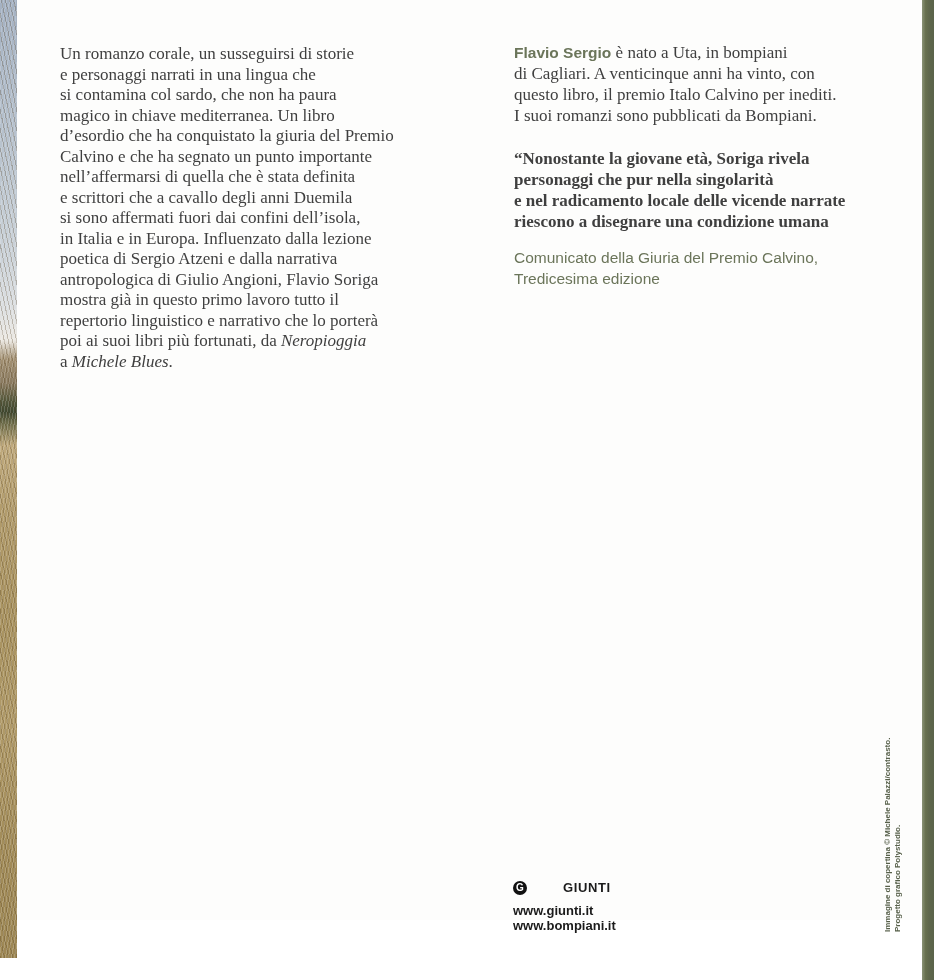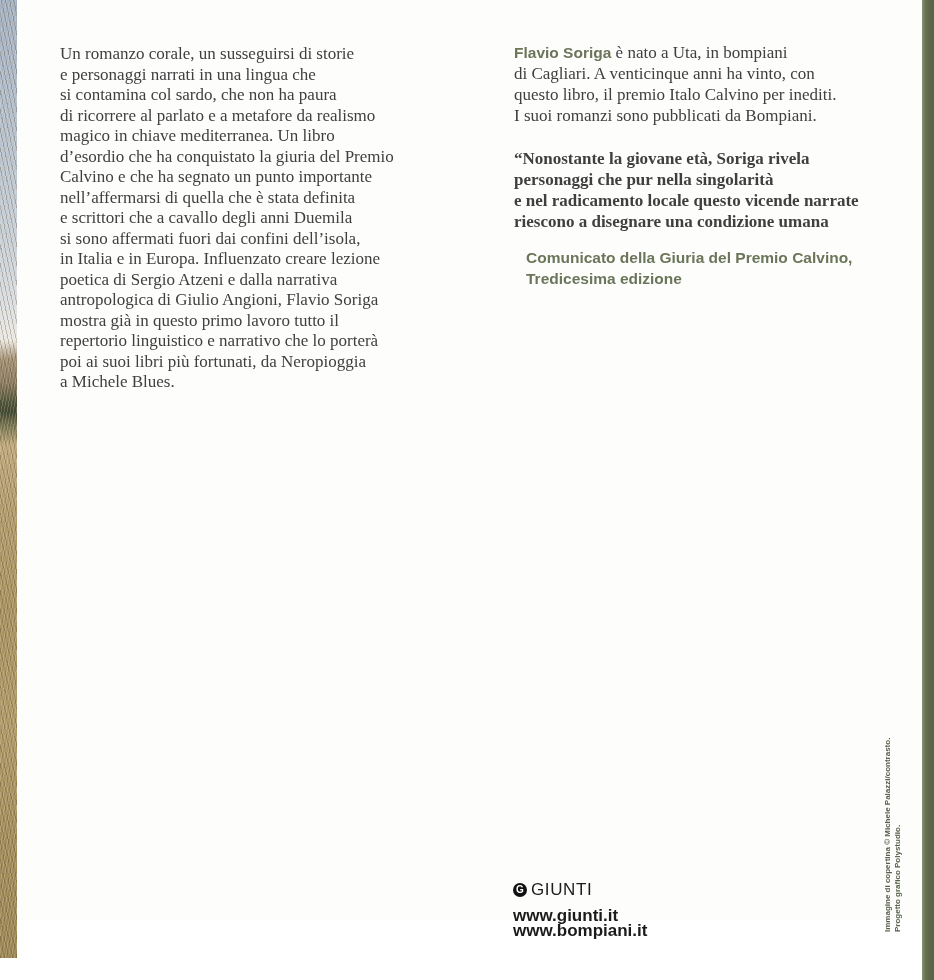--- a/index.html
+++ b/index.html
@@ -20,83 +20,82 @@
 
   
   .accent-bar{position:absolute;right:0;top:0;width:12px;height:980px;
     background:linear-gradient(to right,#8a9377 0%,#67704f 30%,#5e674c 60%,#5a634a 100%);}
 
   .col{position:absolute;color:#3f3f3f;font-size:17px;}
   .col .line{white-space:nowrap;}
   .col-left{left:60px;top:44px;width:415px;line-height:20.5px;}
   .col-right{left:514px;top:42px;width:404px;line-height:21px;}
 
-  .italic{}
+  .italic{font-style:italic;}
   .accent-name{font-family:"Liberation Sans", sans-serif;font-weight:bold;
                color:#6b755a;font-size:15.5px;}
 
   .quote-block{margin-top:22px;font-weight:bold;}
   .credit-block{margin-top:15px;font-family:"Liberation Sans", sans-serif;
-    font-weight:bold;color:#6b755a;font-size:15.5px;line-height:21px;margin-left:12px;}
+    font-weight:normal;color:#6b755a;font-size:15.5px;line-height:21px;}
 
   
   .footer{position:absolute;left:513px;top:880px;
     font-family:"Liberation Sans", sans-serif;color:#1b1b1b;}
   .logo-row{display:flex;align-items:center;gap:4px;}
   .logo-disc{width:14px;height:14px;border-radius:50%;background:#111;
     color:#fff;display:flex;align-items:center;justify-content:center;
     font-size:10px;font-weight:bold;line-height:14px;}
-  .logo-word{font-size:17px;font-weight:normal;letter-spacing:0.6px;}
-  .urls{margin-top:9px;font-size:17px;font-weight:bold;line-height:14.5px;}
+  .logo-word{font-size:13px;font-weight:bold;letter-spacing:0.6px;margin-left:32px;}
+  .urls{margin-top:9px;font-size:13px;font-weight:bold;line-height:14.5px;}
 
   
   .spine-credit{position:absolute;left:883px;top:932px;width:176px;
     transform:rotate(-90deg);transform-origin:0 0;
     font-family:"Liberation Sans", sans-serif;font-size:8px;font-weight:bold;
     line-height:9.5px;color:#57604a;}
   .spine-credit .line{white-space:nowrap;}
 </style>
 </head>
 <body>
 
 <div class="page">
 
   <div class="photo-strip"></div>
 
   <div class="col col-left">
       <div class="line"><span>Un romanzo corale, un susseguirsi di storie</span></div>
       <div class="line"><span>e personaggi narrati in una lingua che</span></div>
       <div class="line"><span>si contamina col sardo, che non ha paura</span></div>
-      <div class="line"><span>di ricorrere al parlato e a metafore da realismo</span></div>
       <div class="line"><span>magico in chiave mediterranea. Un libro</span></div>
       <div class="line"><span>d’esordio che ha conquistato la giuria del Premio</span></div>
       <div class="line"><span>Calvino e che ha segnato un punto importante</span></div>
       <div class="line"><span>nell’affermarsi di quella che è stata definita</span></div>
       <div class="line"><span>e scrittori che a cavallo degli anni Duemila</span></div>
       <div class="line"><span>si sono affermati fuori dai confini dell’isola,</span></div>
-      <div class="line"><span>in Italia e in Europa. Influenzato creare lezione</span></div>
+      <div class="line"><span>in Italia e in Europa. Influenzato dalla lezione</span></div>
       <div class="line"><span>poetica di Sergio Atzeni e dalla narrativa</span></div>
       <div class="line"><span>antropologica di Giulio Angioni, Flavio Soriga</span></div>
       <div class="line"><span>mostra già in questo primo lavoro tutto il</span></div>
       <div class="line"><span>repertorio linguistico e narrativo che lo porterà</span></div>
       <div class="line"><span>poi ai suoi libri più fortunati, da </span><span class="italic">Neropioggia</span></div>
       <div class="line"><span>a </span><span class="italic">Michele Blues</span><span>.</span></div>
     </div>
 
   <div class="col col-right">
     <div class="bio-block">
-        <div class="line"><span class="accent-name">Flavio Soriga</span><span> è nato a Uta, in bompiani</span></div>
+        <div class="line"><span class="accent-name">Flavio Sergio</span><span> è nato a Uta, in bompiani</span></div>
         <div class="line"><span>di Cagliari. A venticinque anni ha vinto, con</span></div>
         <div class="line"><span>questo libro, il premio Italo Calvino per inediti.</span></div>
         <div class="line"><span>I suoi romanzi sono pubblicati da Bompiani.</span></div>
       </div>
     <div class="quote-block">
         <div class="line"><span>“Nonostante la giovane età, Soriga rivela</span></div>
         <div class="line"><span>personaggi che pur nella singolarità</span></div>
-        <div class="line"><span>e nel radicamento locale questo vicende narrate</span></div>
+        <div class="line"><span>e nel radicamento locale delle vicende narrate</span></div>
         <div class="line"><span>riescono a disegnare una condizione umana</span></div>
       </div>
     <div class="credit-block">
         <div class="line"><span>Comunicato della Giuria del Premio Calvino,</span></div>
         <div class="line"><span>Tredicesima edizione</span></div>
       </div>
   </div>
 
   <div class="footer">
     <div class="logo-row">

